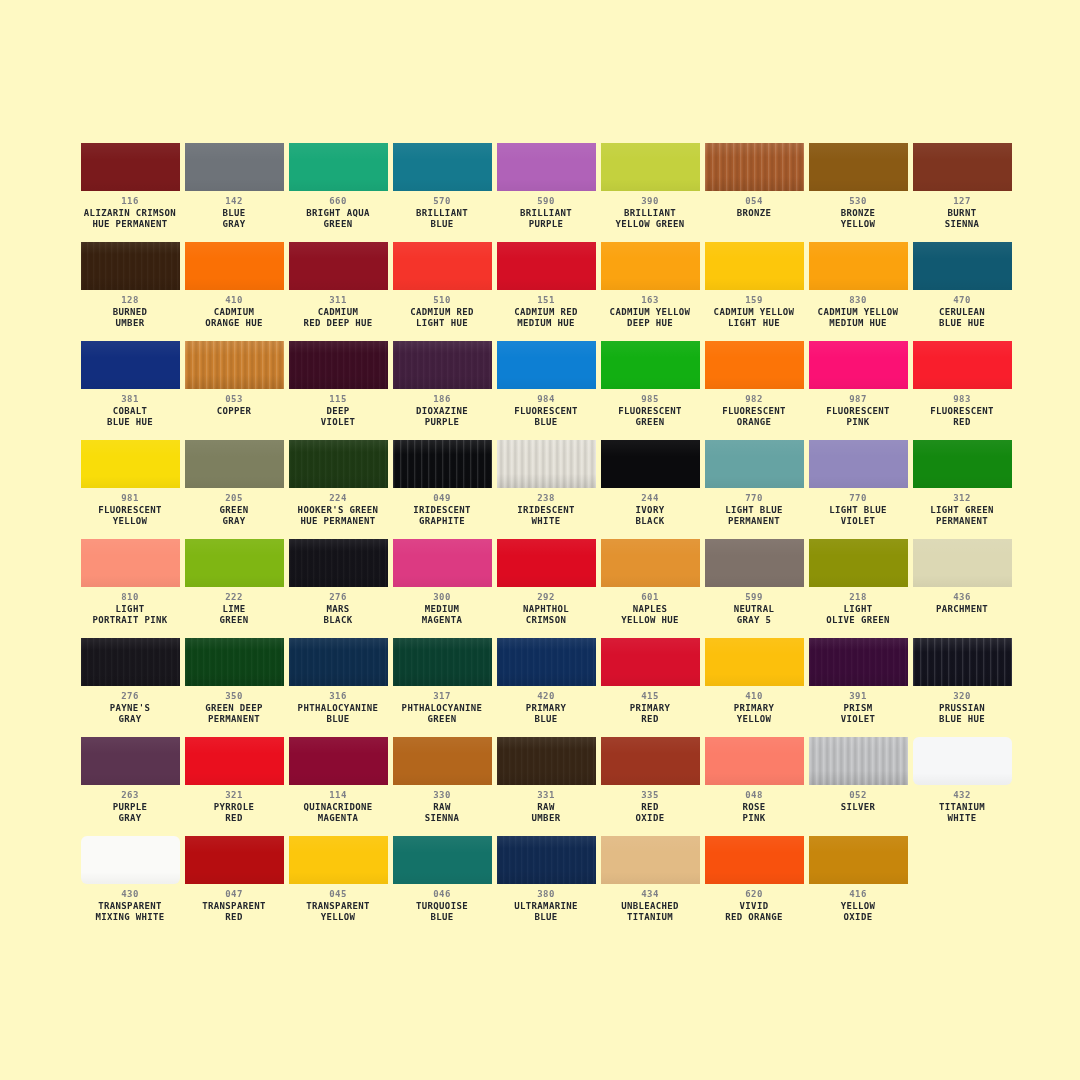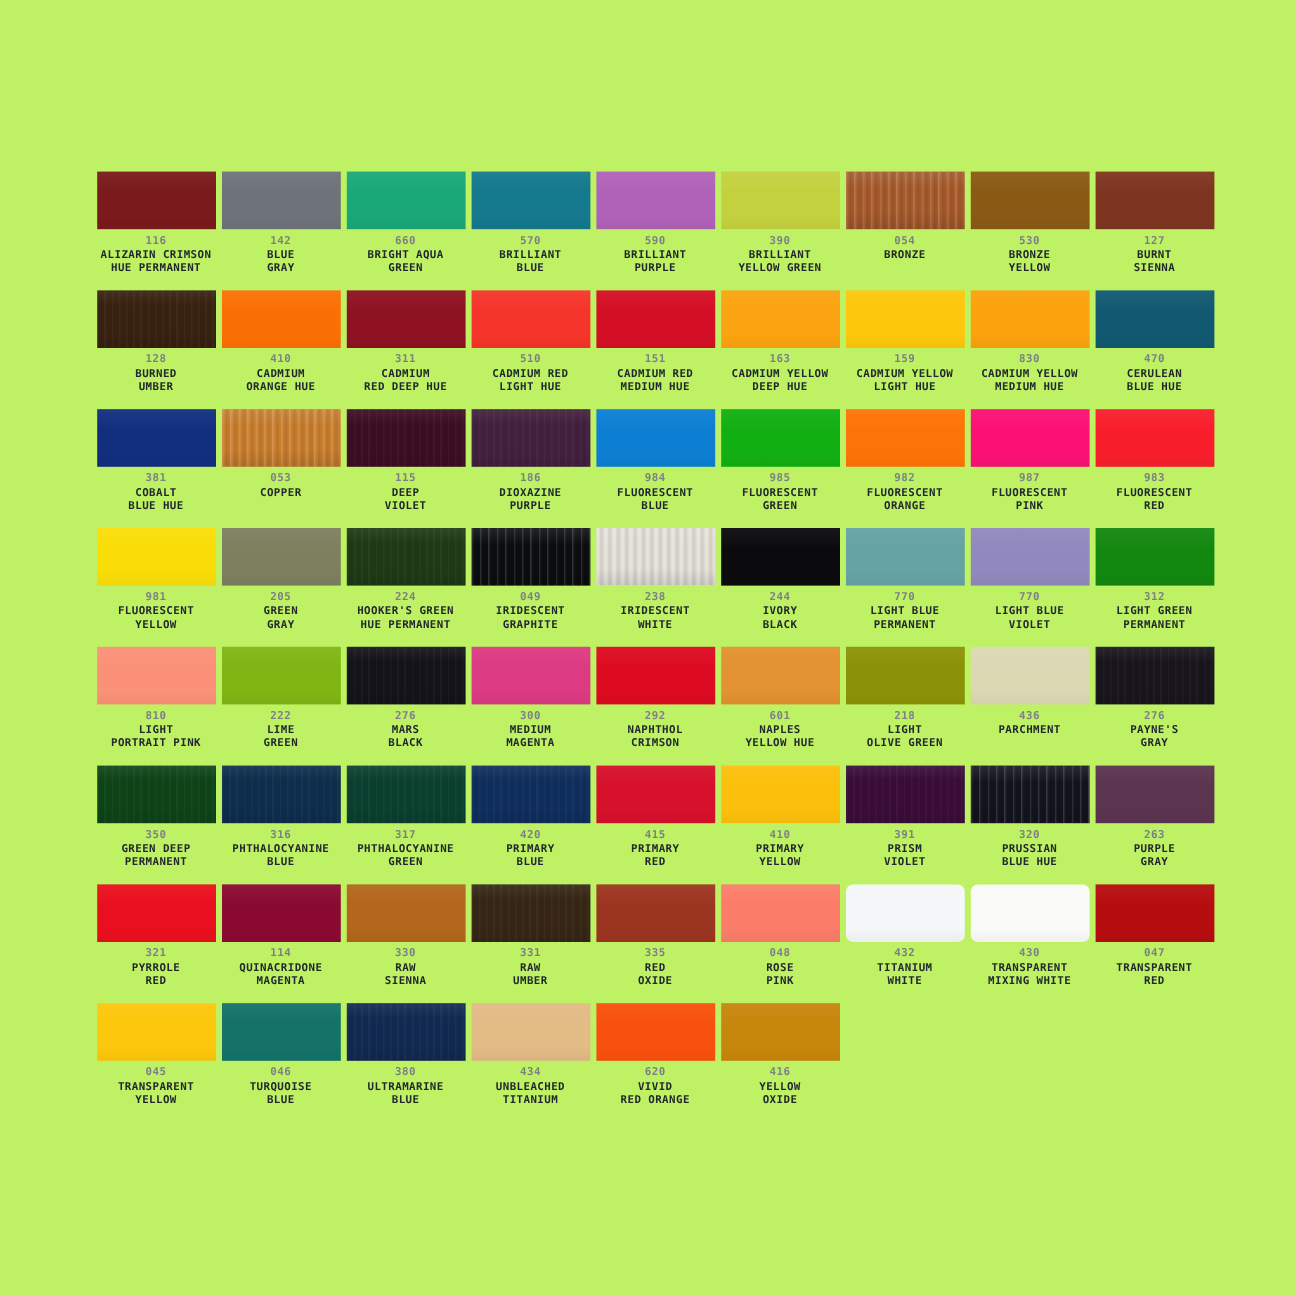--- a/index.html
+++ b/index.html
@@ -10,21 +10,21 @@
     width: 1080px;
     height: 1080px;
     background: #ffffff;
     font-family: "DejaVu Sans Mono", "Liberation Mono", monospace;
     overflow: hidden;
   }
   #chart-root {
     position: relative;
     width: 1080px;
     height: 1080px;
-    background: #bef264;
+    background: #fef9c3;
   }
   #swatch-grid {
     position: absolute;
     left: 78px;
     top: 143px;
     width: 936px;
     display: grid;
     grid-template-columns: repeat(9, 104px);
     grid-auto-rows: 99px;
     column-gap: 0px;
@@ -531,20 +531,30 @@
           <div class="swatch-chip tex-flat" style="background: rgb(226, 146, 48);"></div>
         </div>
         <div class="swatch-labels">
           <span class="swatch-code">601</span>
           <span class="swatch-name">NAPLES
 YELLOW HUE</span>
         </div>
       </div>
       <div class="swatch-cell">
         <div class="swatch-chip-wrap">
+          <div class="swatch-chip tex-flat" style="background: rgb(126, 113, 105);"></div>
+        </div>
+        <div class="swatch-labels">
+          <span class="swatch-code">599</span>
+          <span class="swatch-name">NEUTRAL
+GRAY 5</span>
+        </div>
+      </div>
+      <div class="swatch-cell">
+        <div class="swatch-chip-wrap">
           <div class="swatch-chip tex-flat" style="background: rgb(140, 146, 7);"></div>
         </div>
         <div class="swatch-labels">
           <span class="swatch-code">218</span>
           <span class="swatch-name">LIGHT
 OLIVE GREEN</span>
         </div>
       </div>
       <div class="swatch-cell">
         <div class="swatch-chip-wrap">
@@ -706,20 +716,29 @@
         </div>
       </div>
       <div class="swatch-cell">
         <div class="swatch-chip-wrap">
           <div class="swatch-chip tex-flat" style="background: rgb(251, 125, 105);"></div>
         </div>
         <div class="swatch-labels">
           <span class="swatch-code">048</span>
           <span class="swatch-name">ROSE
 PINK</span>
+        </div>
+      </div>
+      <div class="swatch-cell">
+        <div class="swatch-chip-wrap">
+          <div class="swatch-chip tex-strong" style="background: rgb(195, 196, 198);"></div>
+        </div>
+        <div class="swatch-labels">
+          <span class="swatch-code">052</span>
+          <span class="swatch-name">SILVER</span>
         </div>
       </div>
       <div class="swatch-cell">
         <div class="swatch-chip-wrap">
           <div class="swatch-chip tex-round tex-flat" style="background: rgb(246, 247, 248);"></div>
         </div>
         <div class="swatch-labels">
           <span class="swatch-code">432</span>
           <span class="swatch-name">TITANIUM
 WHITE</span>

